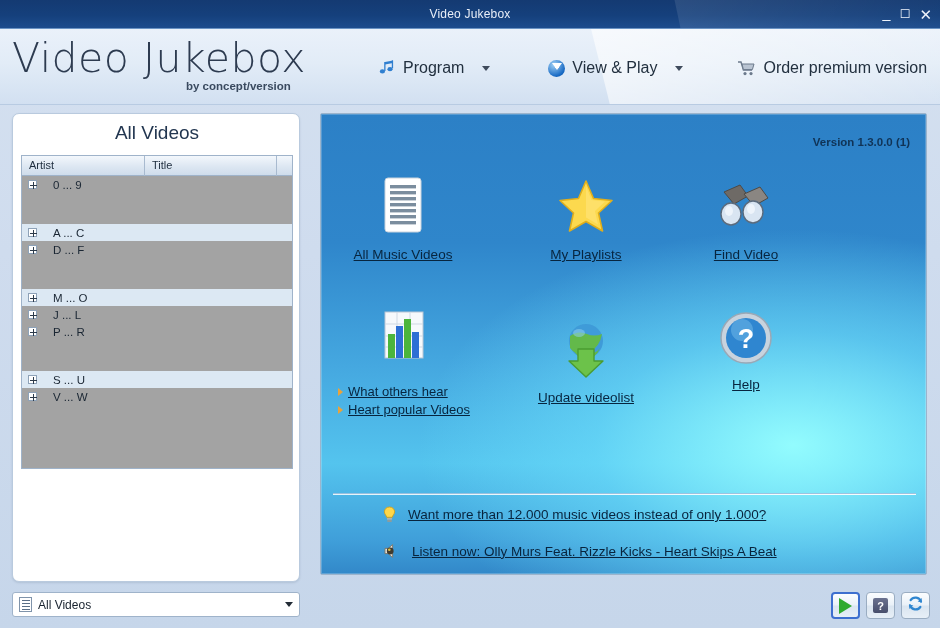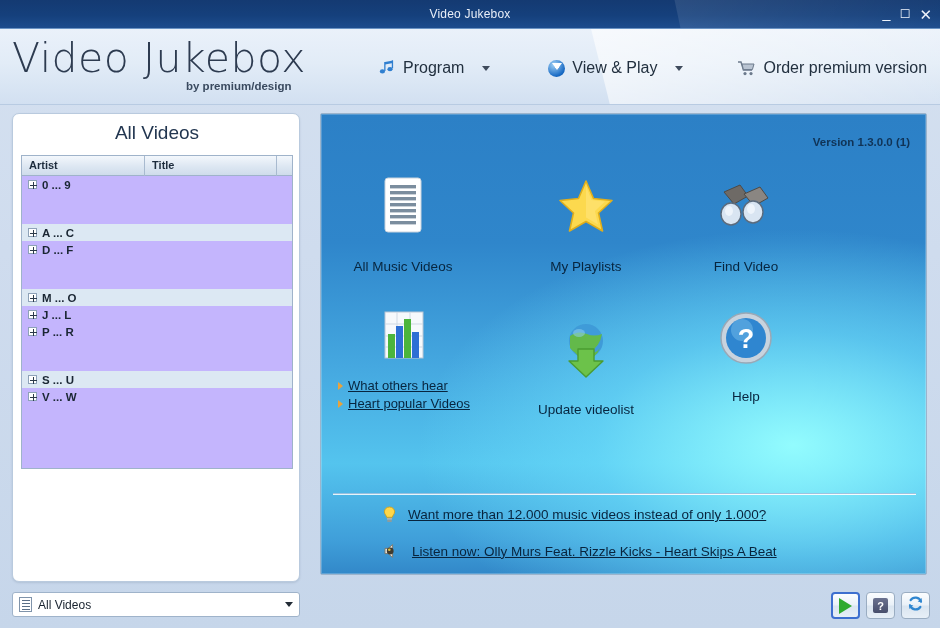--- a/index.html
+++ b/index.html
@@ -99,34 +99,34 @@
     position: absolute; left: 12px; top: 113px; width: 288px; height: 469px;
     background: #ffffff; border: 1px solid #b9cade; border-radius: 7px;
     box-shadow: 0 1px 2px rgba(80,100,130,.18);
   }
   .lp-title {
     position: absolute; left: 0; top: 8px; width: 288px; text-align: center;
     font-size: 19px; color: #223650;
   }
   .listbox {
     position: absolute; left: 8px; top: 41px; width: 272px; height: 314px;
-    border: 1px solid #9fb3ca; background: #c4b5fd; overflow: hidden; font-weight: bold;
+    border: 1px solid #9fb3ca; background: #a3a3a3; overflow: hidden;
   }
   .lhead { display: flex; height: 20px;
     background: linear-gradient(180deg,#f3f7fc 0%,#dde7f2 55%,#cfdceb 100%);
     border-bottom: 1px solid #9fb3ca; }
   .lhead div {
     font-size: 11px; color: #1d2c3d; padding: 3px 0 0 7px;
     border-right: 1px solid #a8bacf; height: 20px;
   }
   .lh-artist { width: 124px; }
   .lh-title { width: 133px; }
   .lh-pad { width: 15px; border-right: none !important; }
   .lrow {
-    height: 17px; display: flex; align-items: center; gap: 5px;
+    height: 17px; display: flex; align-items: center; gap: 16px;
     padding-left: 6px; font-size: 11.5px; color: #1a2633; text-align: right;
   }
   .lrow.alt { background: #dce8f3; margin-top: 31px; }
   .plus {
     width: 9px; height: 9px; border: 1px solid #8ea2b8; background: #fff;
     position: relative; flex: 0 0 auto;
   }
   .plus:before, .plus:after {
     content: ""; position: absolute; background: #2c3a4a;
   }
@@ -156,31 +156,31 @@
     box-shadow: inset 0 0 0 1px rgba(255,255,255,.22);
     overflow: hidden;
   }
   .version {
     position: absolute; right: 16px; top: 22px;
     font-size: 11.5px; font-weight: bold; color: #103356;
   }
   .tile { position: absolute; text-align: center; width: 150px; }
   .tile-ico { height: 62px; display: flex; align-items: flex-end; justify-content: center; }
   .tile-lbl {
-    margin-top: 23px; font-size: 13.5px; color: #07253f;
-    cursor: pointer; display: inline-block;
+    margin-top: 11px; font-size: 13.5px; color: #07253f;
+    text-decoration: underline; cursor: pointer; display: inline-block;
   }
   .t1 { left: 7px;   top: 60px; }
   .t2 { left: 190px; top: 60px; }
   .t3 { left: 350px; top: 60px; }
   .t4 { left: 7px;   top: 190px; }
   .t5 { left: 190px; top: 203px; }
   .t6 { left: 350px; top: 190px; }
 
-  .sublinks { margin-top: 12px; text-align: left; padding-left: 10px; }
+  .sublinks { margin-top: 18px; text-align: left; padding-left: 10px; }
   .sublink { display: flex; align-items: center; gap: 5px; margin-bottom: 3px; }
   .tri { width: 0; height: 0; flex: 0 0 auto;
     border-top: 4px solid transparent; border-bottom: 4px solid transparent;
     border-left: 5px solid #e9a33c; }
   .sublink span {
     font-size: 13px; color: #07253f; text-decoration: underline; cursor: pointer;
   }
 
   .divider {
     position: absolute; left: 12px; top: 379px; width: 583px; height: 2px;
@@ -226,21 +226,21 @@
     <div class="title-text">Video Jukebox</div>
     <div class="wbtns">
       <div class="wbtn min">–</div>
       <div class="wbtn max">☐</div>
       <div class="wbtn close">✕</div>
     </div>
   </div>
 
   <div class="header">
     <div class="brand">Video Jukebox</div>
-    <div class="brand-sub">by premium/design</div>
+    <div class="brand-sub">by concept/version</div>
 
     <div class="menu">
 
       <div class="mitem">
         <span class="icon-note">
           <svg width="18" height="18" viewBox="0 0 18 18">
             <path d="M7 3 L15 1.4 L15 4 L7 5.6 Z" fill="#2f7fd0"></path>
             <rect x="6.2" y="3" width="1.3" height="9" fill="#2f7fd0"></rect>
             <rect x="13.8" y="1.4" width="1.3" height="8" fill="#2f7fd0"></rect>
             <ellipse cx="4.4" cy="12.4" rx="2.6" ry="2.1" fill="#2f7fd0"></ellipse>

